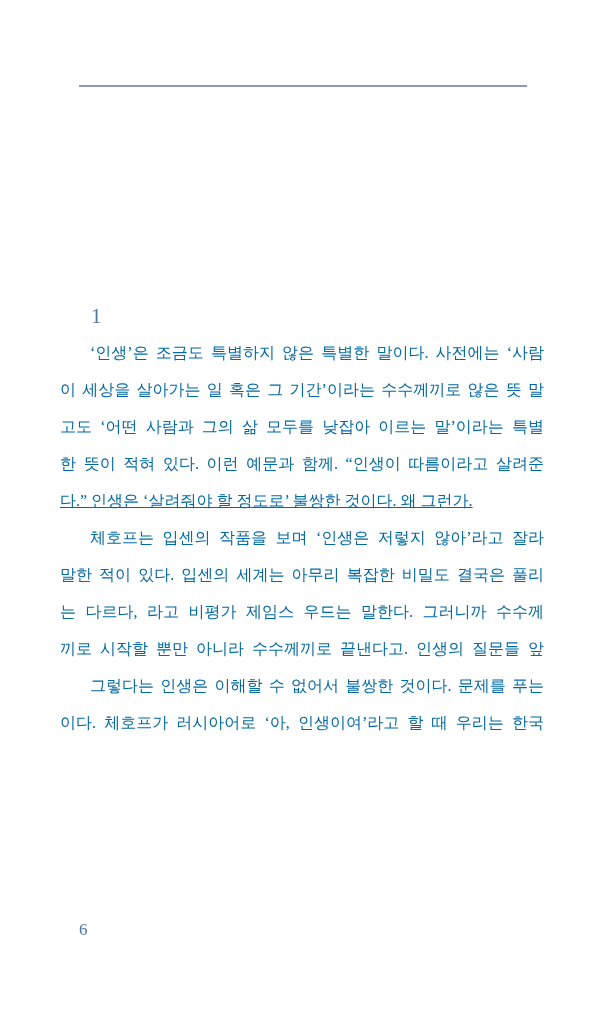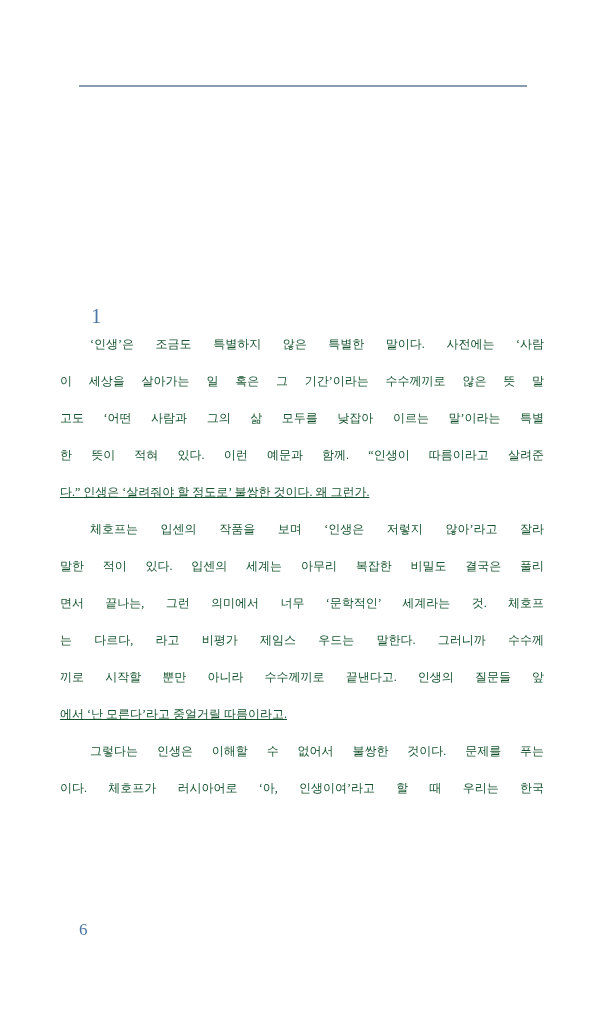--- a/index.html
+++ b/index.html
@@ -27,24 +27,24 @@
     position: absolute;
     left: 91px;
     top: 304px;
     font-size: 21px;
     line-height: 24px;
     color: #4d76a5;
   }
   .body-text {
     position: absolute;
     left: 60px;
-    top: 326px;
+    top: 334px;
     width: 484px;
-    color: #14532d;
-    font-size: 12px;
+    color: #0369a1;
+    font-size: 16px;
   }
   .line {
     height: 37px;
     line-height: 37px;
     overflow: hidden;
     text-align: justify;
     text-align-last: justify;
     white-space: normal;
     word-break: keep-all;
   }
@@ -76,24 +76,22 @@
   <div class="body-text">
 
     <div class="line start">‘인생’은 조금도 특별하지 않은 특별한 말이다. 사전에는 ‘사람</div>
     <div class="line">이 세상을 살아가는 일 혹은 그 기간’이라는 수수께끼로 않은 뜻 말</div>
     <div class="line">고도 ‘어떤 사람과 그의 삶 모두를 낮잡아 이르는 말’이라는 특별</div>
     <div class="line">한 뜻이 적혀 있다. 이런 예문과 함께. “인생이 따름이라고 살려준</div>
     <div class="line end">다.” 인생은 ‘살려줘야 할 정도로’ 불쌍한 것이다. 왜 그런가.</div>
 
     <div class="line start">체호프는 입센의 작품을 보며 ‘인생은 저렇지 않아’라고 잘라</div>
     <div class="line">말한 적이 있다. 입센의 세계는 아무리 복잡한 비밀도 결국은 풀리</div>
-    <div class="line">면서 끝나는, 그런 의미에서 너무 ‘문학적인’ 세계라는 것. 체호프</div>
     <div class="line">는 다르다, 라고 비평가 제임스 우드는 말한다. 그러니까 수수께</div>
     <div class="line">끼로 시작할 뿐만 아니라 수수께끼로 끝낸다고. 인생의 질문들 앞</div>
-    <div class="line end">에서 ‘난 모른다’라고 중얼거릴 따름이라고.</div>
 
     <div class="line start">그렇다는 인생은 이해할 수 없어서 불쌍한 것이다. 문제를 푸는</div>
     <div class="line">이다. 체호프가 러시아어로 ‘아, 인생이여’라고 할 때 우리는 한국</div>
   </div>
 
   <div class="folio">6</div>
 
 </div>
 
 </body></html>

